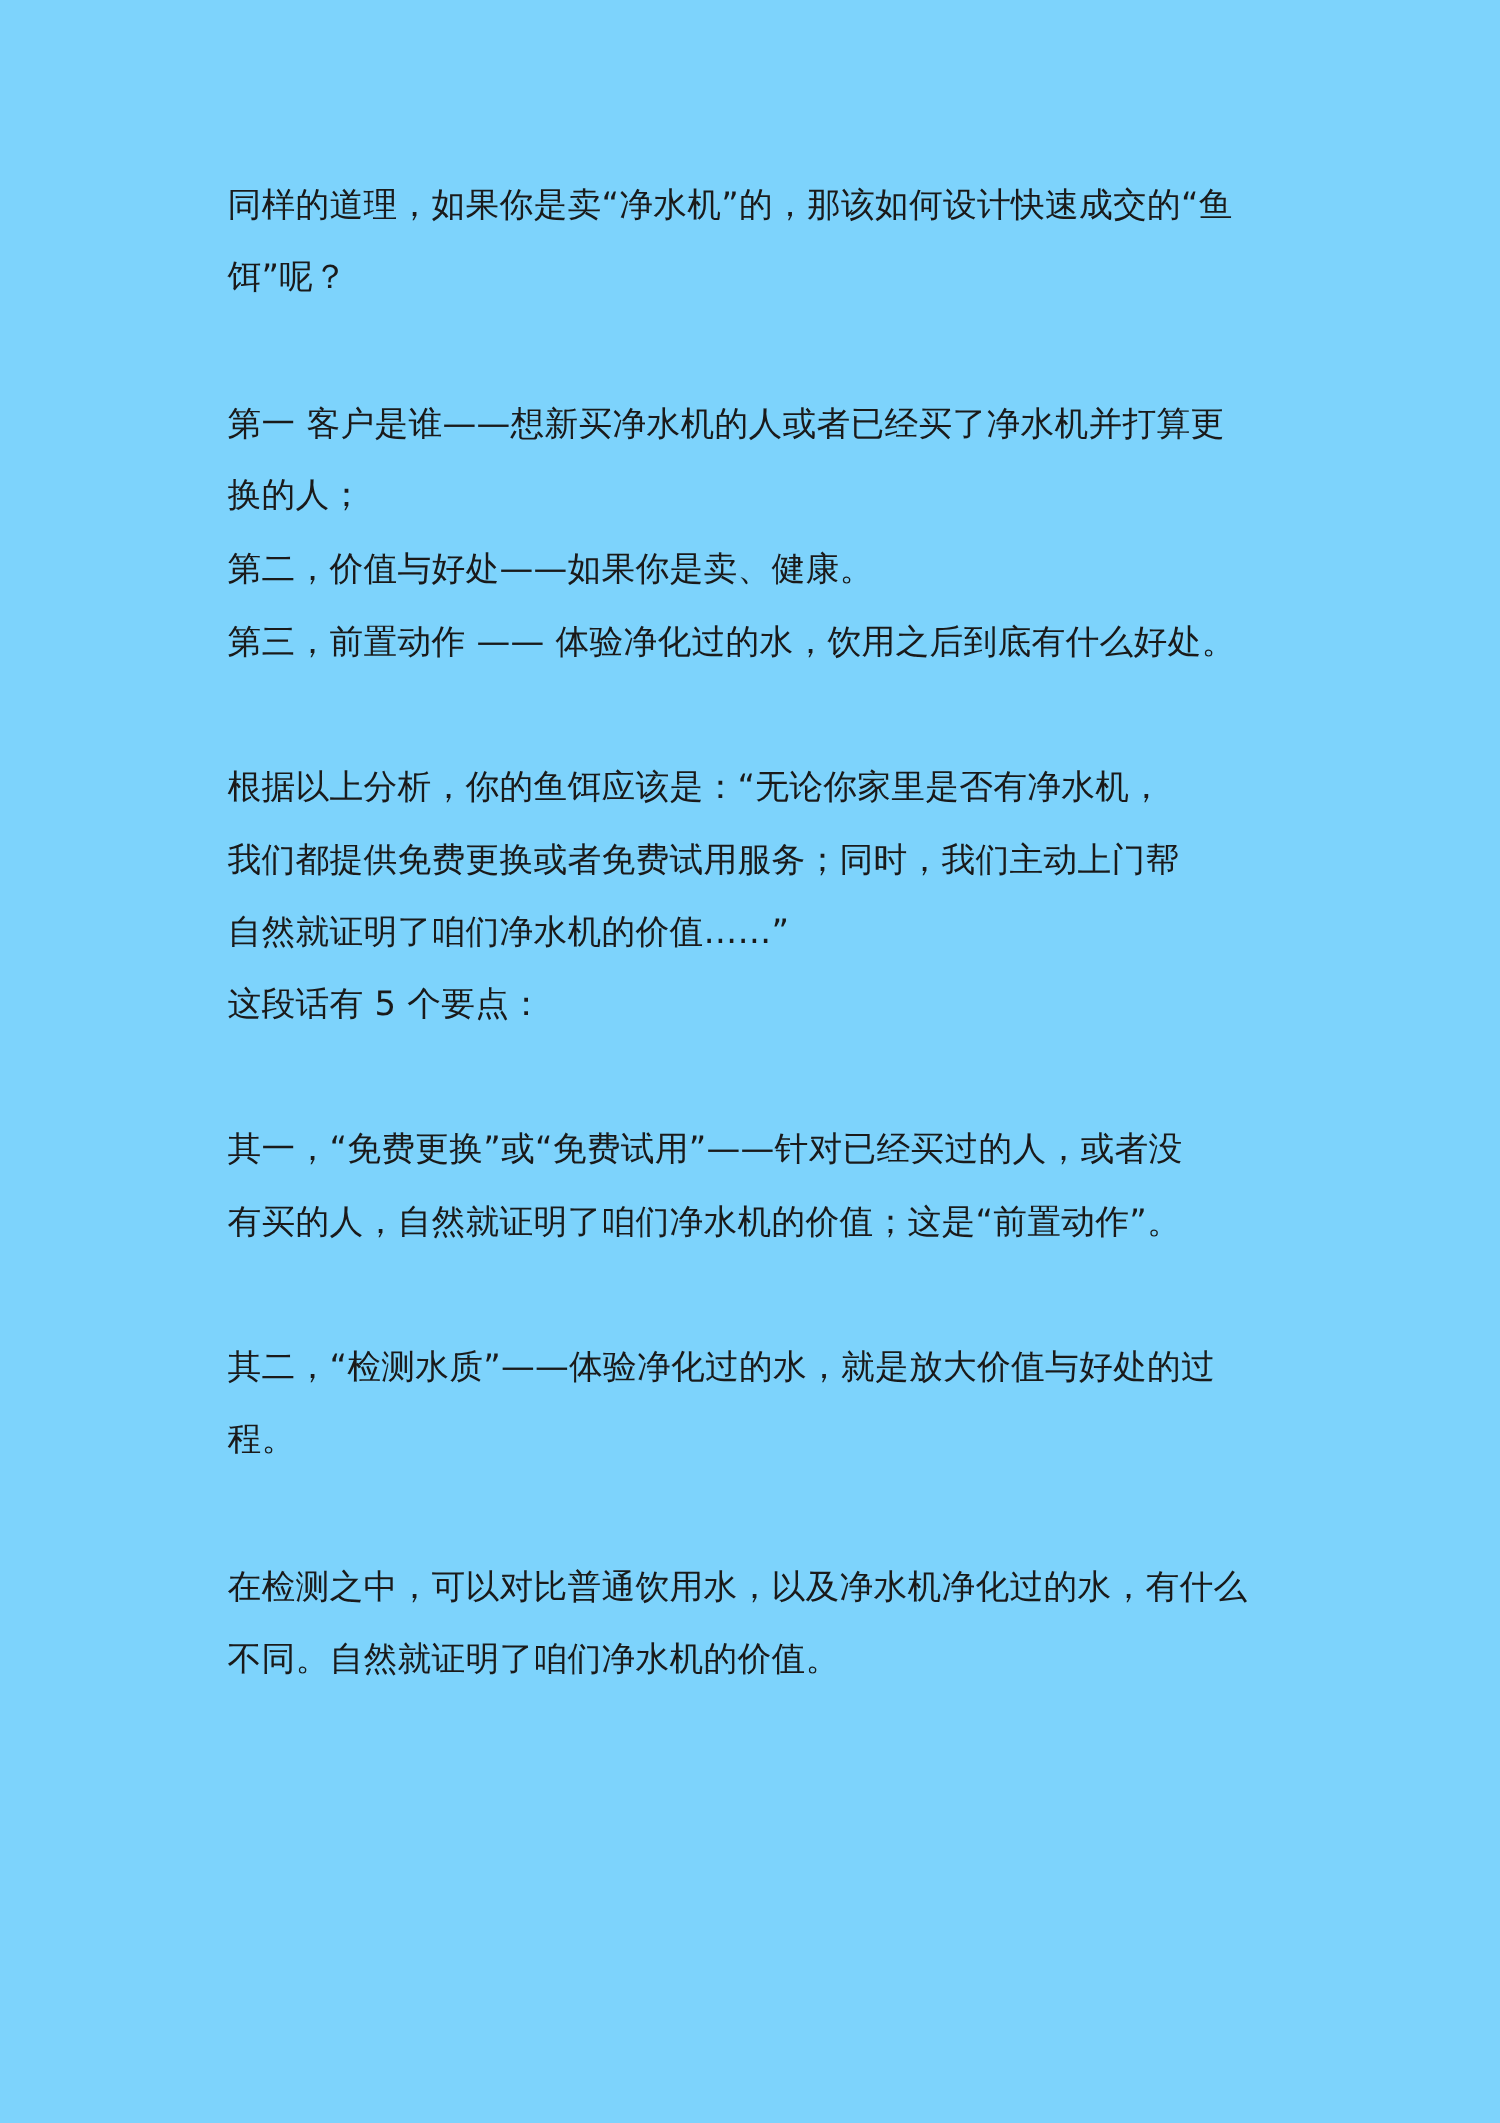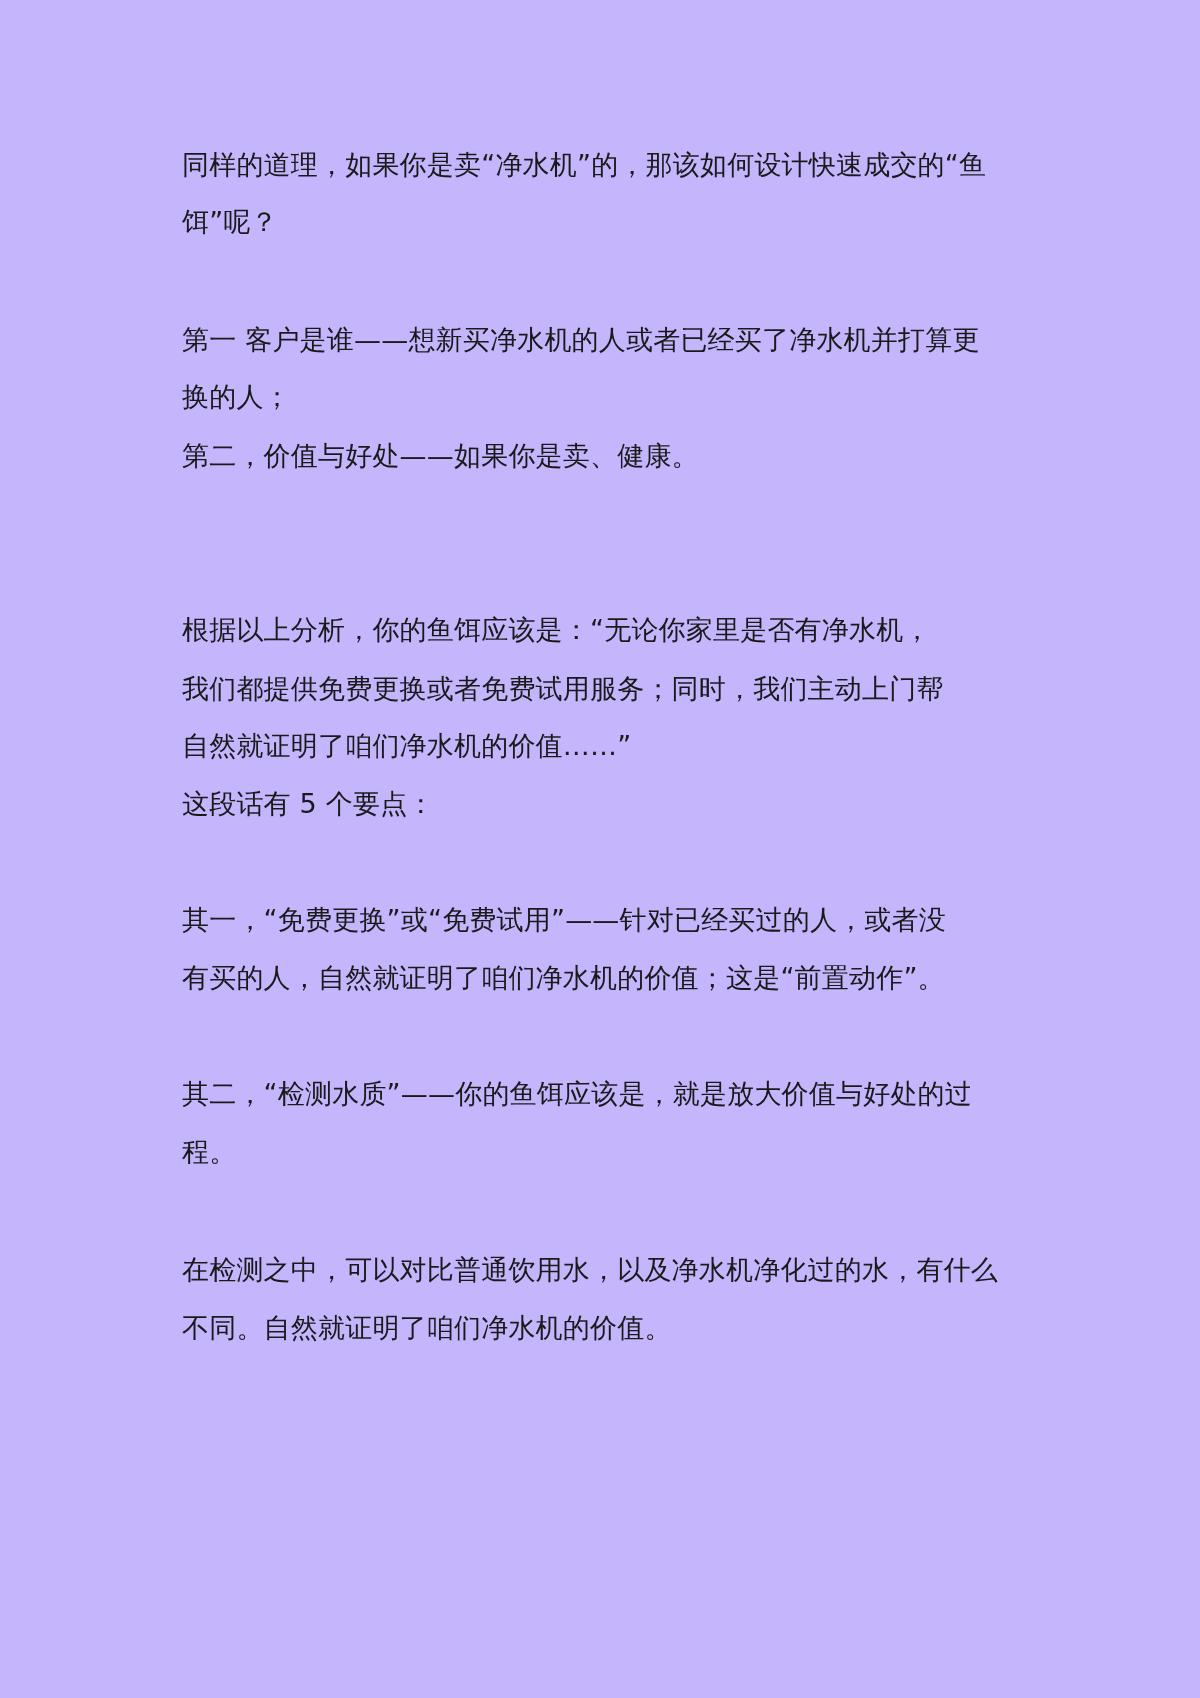--- a/index.html
+++ b/index.html
@@ -1,32 +1,33 @@
 <!DOCTYPE html>
 <html><head>
   <meta charset="utf-8">
   <style>
     html, body { margin: 0; padding: 0; background: #ffffff; }
     body { width: 1200px; height: 1698px; position: relative; overflow: hidden;
            font-family: "DejaVu Sans", "Liberation Sans", sans-serif; color: #1a1a1a; }
-    .page { position: absolute; left: 0; top: 0; width: 1200px; height: 1698px; background: #c4b5fd; }
+    .page { position: absolute; left: 0; top: 0; width: 1200px; height: 1698px; background: #7dd3fc; }
     .line { position: absolute; left: 182px; font-size: 27px; line-height: 36px; white-space: nowrap; letter-spacing: 0.2px; }
   </style>
 </head>
 <body>
 
 <div class="page">
   <div class="line" style="top:147px">同样的道理，如果你是卖“净水机”的，那该如何设计快速成交的“鱼</div>
   <div class="line" style="top:204px">饵”呢？</div>
   <div class="line" style="top:322px">第一 客户是谁——想新买净水机的人或者已经买了净水机并打算更</div>
   <div class="line" style="top:379px">换的人；</div>
   <div class="line" style="top:438px">第二，价值与好处——如果你是卖、健康。</div>
+  <div class="line" style="top:496px">第三，前置动作 —— 体验净化过的水，饮用之后到底有什么好处。</div>
   <div class="line" style="top:612px">根据以上分析，你的鱼饵应该是：“无论你家里是否有净水机，</div>
   <div class="line" style="top:671px">我们都提供免费更换或者免费试用服务；同时，我们主动上门帮</div>
   <div class="line" style="top:728px">自然就证明了咱们净水机的价值……”</div>
   <div class="line" style="top:786px">这段话有 5 个要点：</div>
   <div class="line" style="top:902px">其一，“免费更换”或“免费试用”——针对已经买过的人，或者没</div>
   <div class="line" style="top:960px">有买的人，自然就证明了咱们净水机的价值；这是“前置动作”。</div>
-  <div class="line" style="top:1076px">其二，“检测水质”——你的鱼饵应该是，就是放大价值与好处的过</div>
+  <div class="line" style="top:1076px">其二，“检测水质”——体验净化过的水，就是放大价值与好处的过</div>
   <div class="line" style="top:1134px">程。</div>
   <div class="line" style="top:1310px">不同。自然就证明了咱们净水机的价值。</div>
   <div class="line" style="top:1252px">在检测之中，可以对比普通饮用水，以及净水机净化过的水，有什么</div>
 </div>
 
 </body></html>

